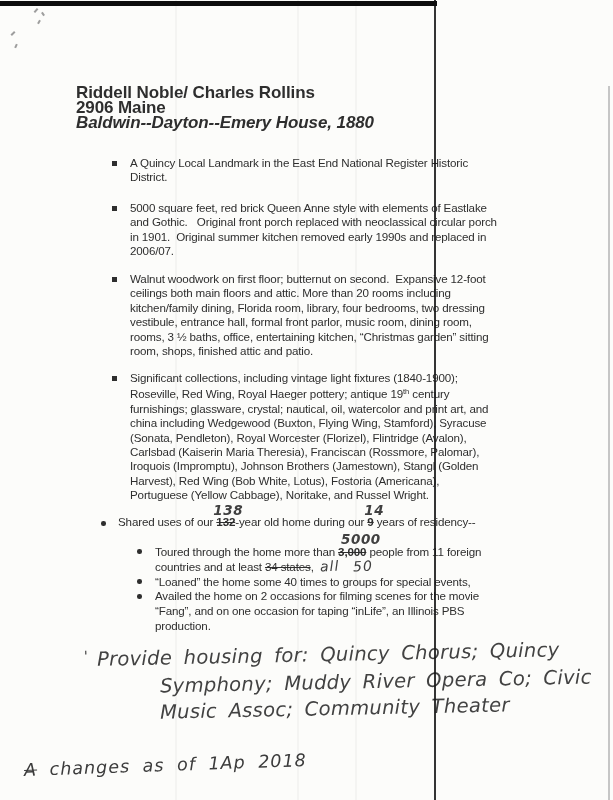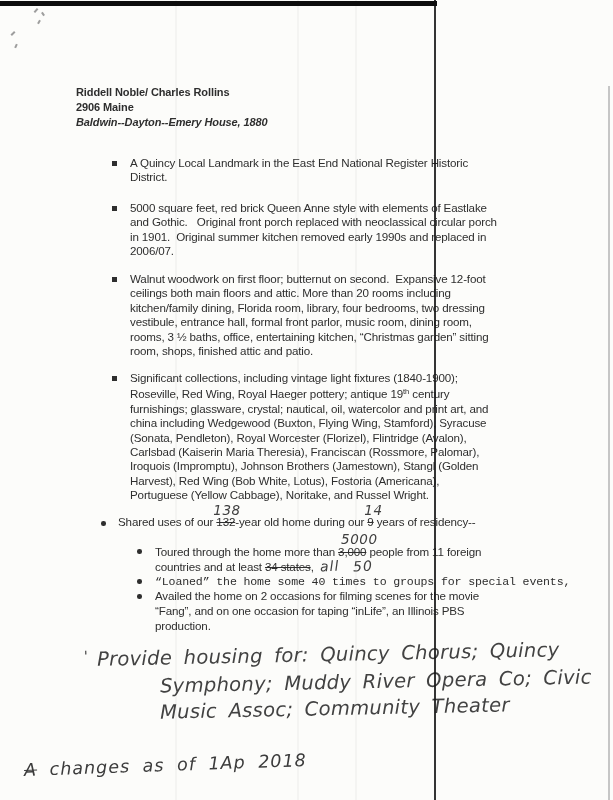--- a/index.html
+++ b/index.html
@@ -17,28 +17,28 @@
   .s1 { left:175px; } .s2 { left:297px; } .s3 { left:355px; }
   .pmark { position:absolute; width:2px; height:5px; background:#7d7d7d; opacity:.75; z-index:2; }
   .pm1 { left:35px; top:8px;  transform:rotate(40deg); }
   .pm2 { left:42px; top:12px; transform:rotate(-35deg); height:4px; }
   .pm3 { left:38px; top:20px; transform:rotate(30deg); height:4px; }
   .pm4 { left:12px; top:31px; transform:rotate(45deg); }
   .pm5 { left:15px; top:44px; transform:rotate(25deg); height:4px; }
   
   .typed { font-size:11.6px; line-height:14.4px; letter-spacing:-0.15px; z-index:2; }
   .line  { white-space:pre; }
-  .hdr   { position:absolute; left:76px; top:85px; font-weight:bold; font-size:11px; line-height:15.2px; letter-spacing:-0.1px; }
+  .hdr   { position:absolute; left:76px; top:85px; font-weight:bold; font-size:17px; line-height:15.2px; letter-spacing:-0.1px; }
   .hdr .it { font-style:italic; }
   .tblock { position:absolute; }
   .mk-sq  { position:absolute; width:4.5px; height:4.5px; background:#2e2e2e; z-index:2; }
   .mk-dot { position:absolute; width:4.5px; height:4.5px; background:#2e2e2e; border-radius:50%; z-index:2; }
   .sup { font-size:7.5px; vertical-align:4px; letter-spacing:0; }
   .strike { text-decoration:line-through; text-decoration-thickness:1.2px;text-align:center; }
-  .sw { position:relative; display:inline-block; }
+  .sw { position:relative; display:inline-block;font-weight:bold; }
   .above { position:absolute; top:-12px; left:-3px; white-space:nowrap; }
   
   .hw { font-family:"DejaVu Sans", sans-serif; font-style:italic; color:#404040; }
   .hw-num { font-size:13.5px; letter-spacing:0.5px; }
   .hw-inline { font-size:14px; letter-spacing:1px; display:inline-block; transform:rotate(-3deg); }
   .gap-a { margin-left:3px; } .gap-b { margin-left:14px; }
   .note-line { position:absolute; font-family:"DejaVu Sans", sans-serif; font-style:italic;
     font-size:19.5px; color:#424242; letter-spacing:0.3px; word-spacing:5px;
     transform:rotate(-1.2deg); white-space:pre; z-index:2; }
   .tick { font-size:14px; }
@@ -111,21 +111,21 @@
     <div class="line"><span>Shared uses of our </span><span class="sw"><span class="above hw hw-num">138</span><span class="strike">132</span></span><span>-year old home during our </span><span class="sw"><span class="above hw hw-num">14</span><span class="strike">9</span></span><span> years of residency--</span></div>
   </div>
 
   <div class="mk-dot" style="left:137px; top:549px;"></div>
   <div class="tblock typed" style="left:155px; top:544px; line-height:15px;">
     <div class="line"><span>Toured through the home more than </span><span class="sw"><span class="above hw hw-num" style="left:3px;">5000</span><span class="strike">3,000</span></span><span> people from 11 foreign</span></div>
     <div class="line"><span>countries and at least </span><span class="strike">34 states</span><span>, </span><span class="hw hw-inline gap-a">all</span><span class="hw hw-inline gap-b">50</span></div>
   </div>
 
   <div class="mk-dot" style="left:137px; top:579px;"></div>
-  <div class="tblock typed" style="left:155px; top:574px; line-height:15px;font-family:Liberation Mono, monospace;">
+  <div class="tblock typed" style="left:155px; top:574px; line-height:15px;">
     <div class="line">“Loaned” the home some 40 times to groups for special events,</div>
   </div>
 
   <div class="mk-dot" style="left:137px; top:594px;"></div>
   <div class="tblock typed" style="left:155px; top:589px; line-height:14.9px;">
     <div class="line">Availed the home on 2 occasions for filming scenes for the movie</div>
     <div class="line">“Fang”, and on one occasion for taping “inLife”, an Illinois PBS</div>
     <div class="line">production.</div>
   </div>
 

